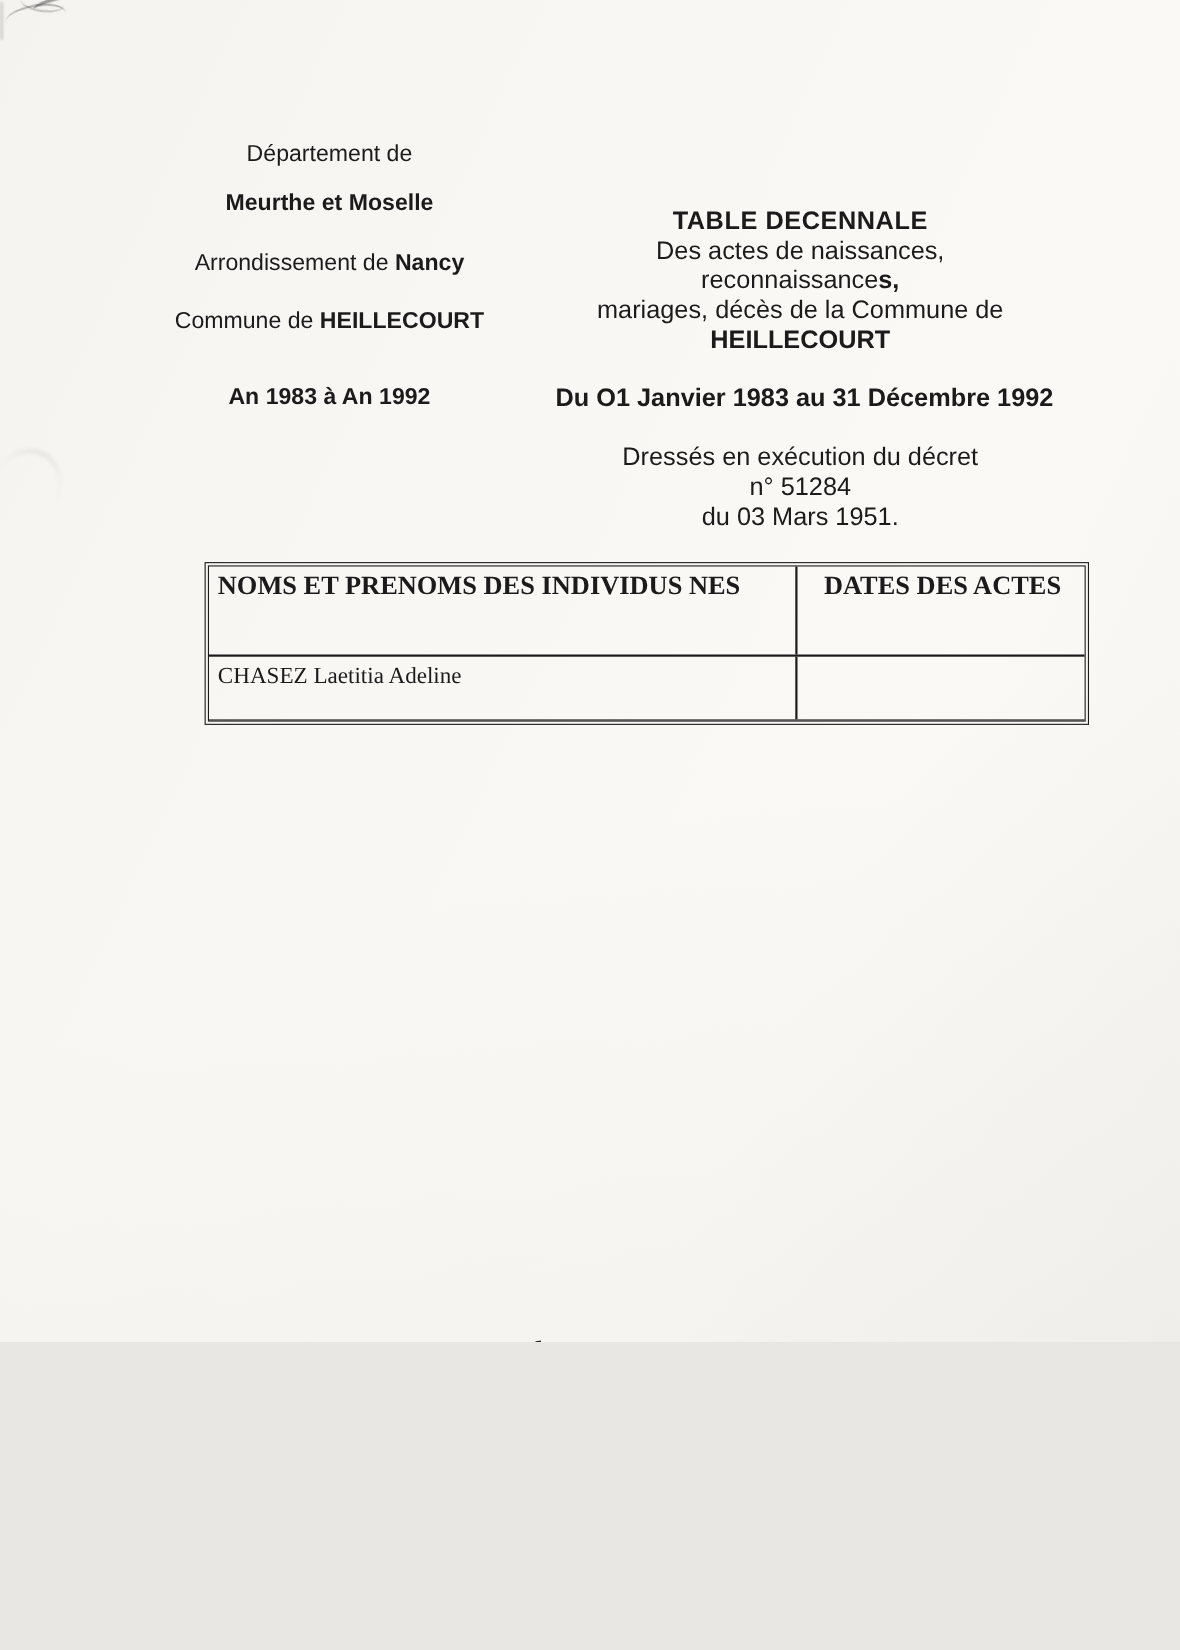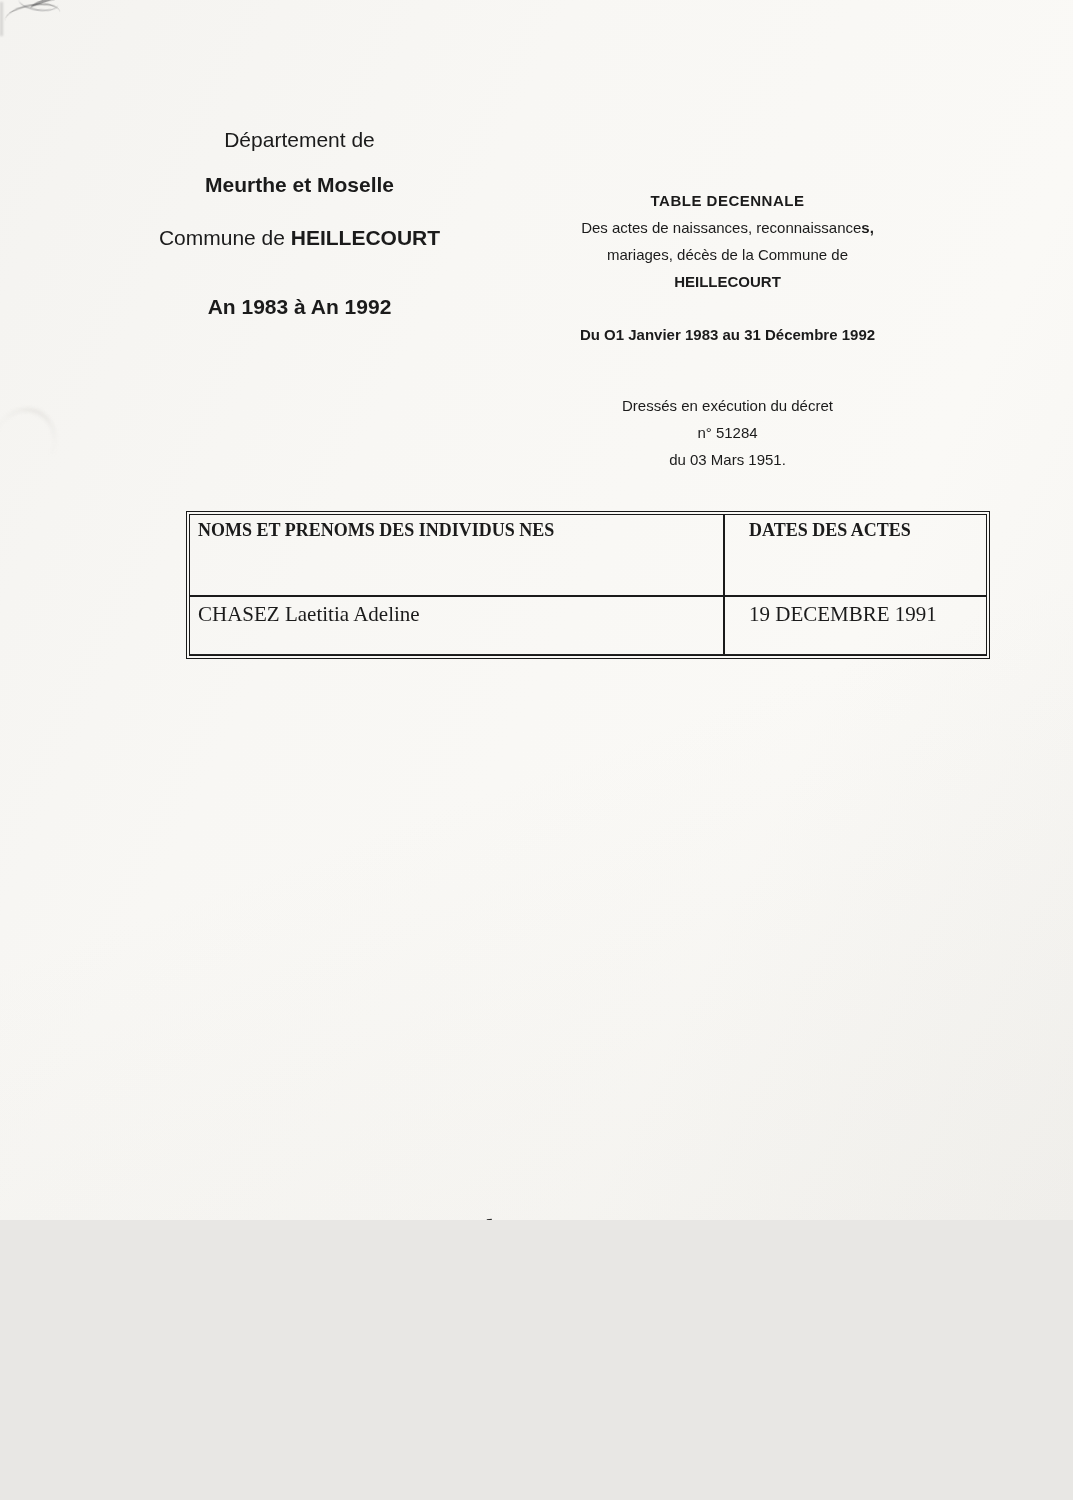--- a/index.html
+++ b/index.html
@@ -30,41 +30,41 @@
   .left-block p { white-space: nowrap; }
   .lb2 { margin-top: 21px; font-weight: bold; }
   .lb3 { margin-top: 30px; }
   .lb4 { margin-top: 29px; }
   .lb5 { margin-top: 45px; font-weight: bold; }
 
   .right-block {
     position: absolute;
     left: 505px; top: 187px; width: 445px;
     text-align: center;
-    font-size: 15px;
+    font-size: 23px;
     line-height: 27px;
   }
   .rb-title { font-weight: bold; letter-spacing: 0.5px; }
   .rb-sub { }
   .rb-commune { font-weight: bold; }
   .rb-period { margin-top: 26px; font-weight: bold; white-space: nowrap; }
-  .rb-decree { margin-top: 44px; }
+  .rb-decree { margin-top: 27px; }
   .bold { font-weight: bold; }
 
   
   .acts-table {
     position: absolute;
     left: 186px; top: 511px; width: 804px;
     border: 4px double #1a1a1a;
     font-family: "Liberation Serif", serif;
     font-size: 21px;
     background: transparent;
   }
   .t-row { display: flex; }
-  .t-header { height: 82px; border-bottom: 2px solid #1a1a1a; font-weight: bold; font-size: 18px; }
+  .t-header { height: 82px; border-bottom: 2px solid #1a1a1a; font-weight: bold; font-size: 24px; }
   .t-r1 { height: 58px; border-bottom: 1px solid #222; }
   .t-r2 { height: 54px; }
   .c-name {
     width: 535px;
     border-right: 2px solid #1a1a1a;
     padding: 5px 4px 0 8px;
   }
   .c-date {
     flex: 1;
     text-align: left;
@@ -109,20 +109,21 @@
     <div class="scribble-stroke s2"></div>
     <div class="scribble-stroke s3"></div>
     <div class="scribble-stroke s4"></div>
   </div>
 
   <div class="crease"></div>
 
   <div class="left-block">
     <p>Département de</p>
     <p class="lb2">Meurthe et Moselle</p>
+    <p class="lb3"><span>Arrondissement de </span><span class="bold">Nancy</span></p>
     <p class="lb4"><span>Commune de </span><span class="bold">HEILLECOURT</span></p>
     <p class="lb5">An 1983 à An 1992</p>
   </div>
 
   <div class="right-block">
     <p class="rb-title">TABLE DECENNALE</p>
     <p class="rb-sub"><span>Des actes de naissances, reconnaissance</span><span class="bold">s,</span></p>
     <p>mariages, décès de la Commune de</p>
     <p class="rb-commune">HEILLECOURT</p>
     <p class="rb-period">Du O1 Janvier 1983 au 31 Décembre 1992</p>
@@ -131,21 +132,20 @@
     <p>du 03 Mars 1951.</p>
   </div>
 
   <div class="acts-table">
     <div class="t-row t-header">
       <div class="c-name">NOMS ET PRENOMS DES INDIVIDUS NES</div>
       <div class="c-date">DATES DES ACTES</div>
     </div>
     <div class="t-row t-r1">
       <div class="c-name">CHASEZ Laetitia Adeline</div>
-      <div class="c-date">19 DECEMBRE 1991</div>
     </div>
   </div>
 
   <div>
     <div class="mark-i-dot"></div>
     <div class="mark-i-stem"></div>
     <div class="mark-bar"></div>
   </div>
 
   <div>

